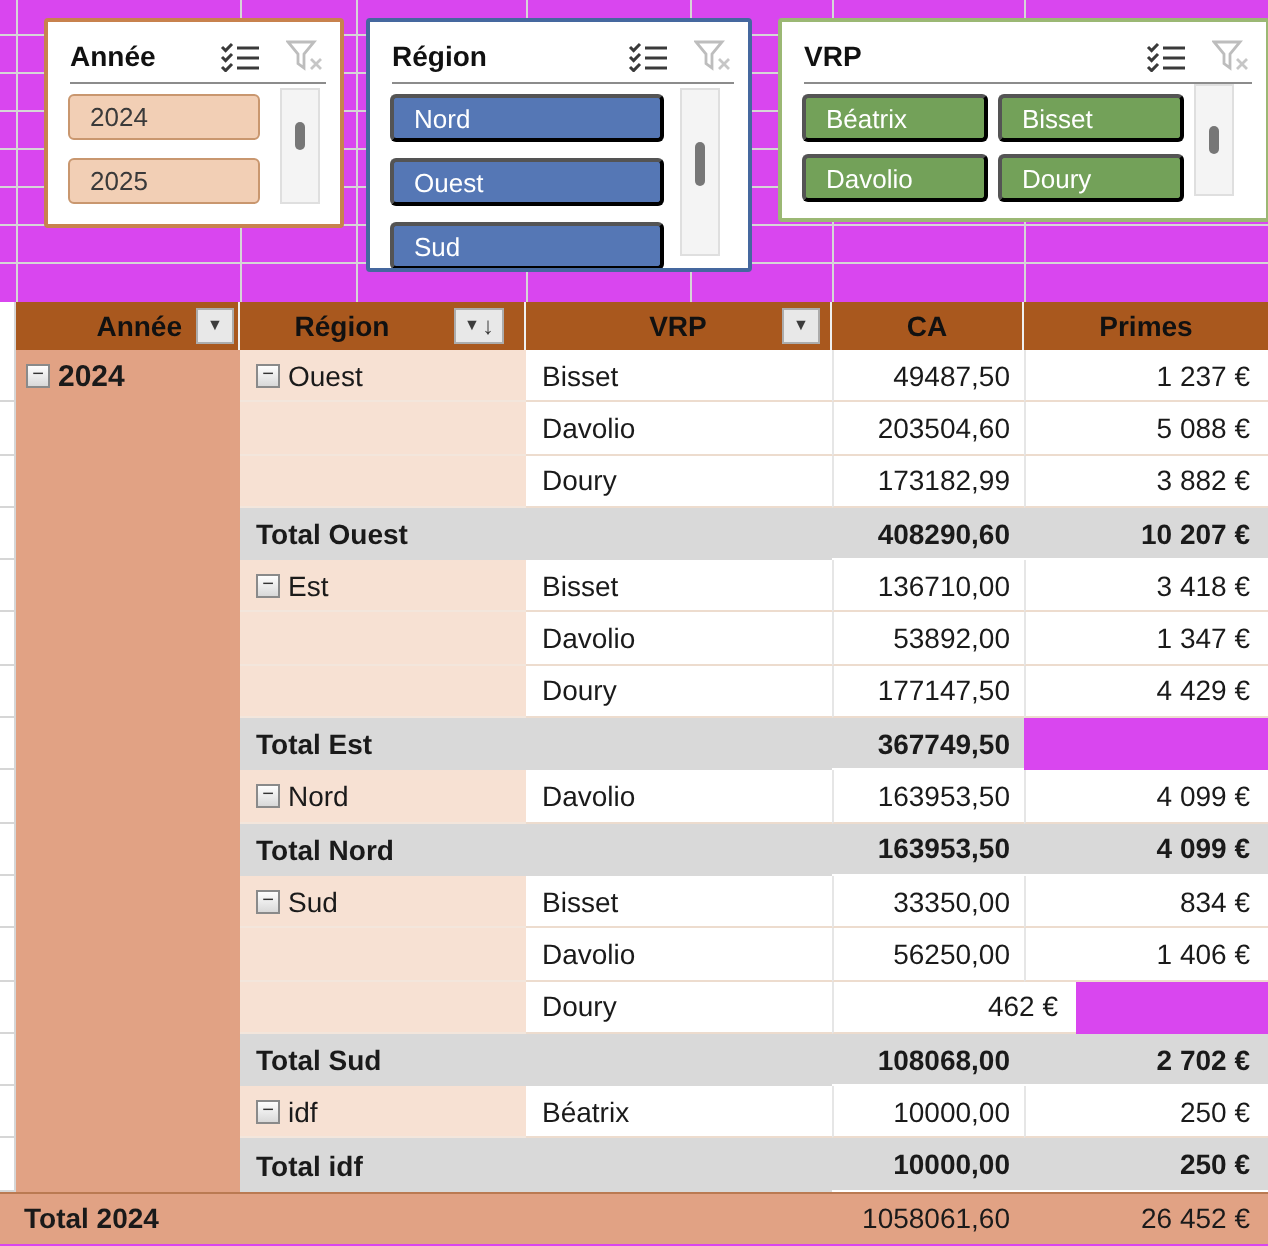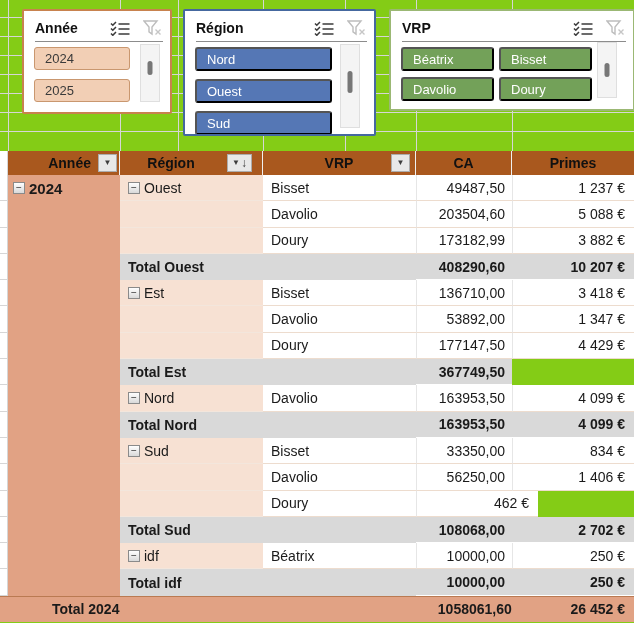--- a/index.html
+++ b/index.html
@@ -1,19 +1,19 @@
 <!DOCTYPE html>
 <html style="--header-brown: #A9581E; --annee-fill: #E1A284; --region-fill: #F7E1D3; --subtotal-gray: #D9D9D9; --annee-btn: #F2CFB5; --annee-btn-border: #C9976F; --annee-border: #C8824E; --region-btn: #5577B5; --region-border: #45689F; --vrp-btn: #73A159; --vrp-border: #9BB874; --grid-line: #D6D6D6;"><head>
 <meta charset="utf-8">
 <style>
   html,body{margin:0;padding:0;background:#fff;}
   #screen{
     position:relative;width:634px;height:623px;overflow:hidden;
     font-family:"Liberation Sans","DejaVu Sans",sans-serif;
-    color:#1a1a1a;background:#84cc16;
+    color:#1a1a1a;background:#d946ef;
   }
   
   .hline{position:absolute;left:0;width:634px;height:1px;background:var(--grid-line);z-index:0;}
   .vline{position:absolute;top:0;width:1px;height:151px;background:var(--grid-line);z-index:0;}
 
   
   .slicer{position:absolute;background:#fff;z-index:2;border-radius:2px;}
   .slicer-header{position:absolute;top:5px;left:11px;right:8px;height:24px;display:flex;align-items:center;}
   .slicer-title{font-weight:bold;font-size:14px;color:#111;}
   .slicer-header .spacer{flex:1;}
@@ -48,22 +48,22 @@
   .strip{width:8px;background:#fff;border-right:1px solid var(--grid-line);border-bottom:1px solid var(--grid-line);}
   .annee{width:112px;background:var(--annee-fill);padding-left:5px;}
   .annee-label{font-weight:bold;font-size:15px;}
   .region{width:143px;background:var(--region-fill);padding-left:8px;border-bottom:1px solid #F3E6DC;}
   .vrp{width:153px;background:#fff;padding-left:8px;border-bottom:1px solid #EDDCCE;}
   .ca{width:96px;background:#fff;justify-content:flex-end;padding-right:7px;border-bottom:1px solid #EDDCCE;border-left:1px solid #E6E6E6;}
   .primes{width:122px;background:#fff;justify-content:flex-end;padding-right:9px;border-bottom:1px solid #EDDCCE;border-left:1px solid #E6E6E6;padding-left:12px;}
   .subtotal-label{width:296px;background:var(--subtotal-gray);font-weight:bold;padding-left:8px;}
   .prow.subtotal .ca,.prow.subtotal .primes{background:var(--subtotal-gray);font-weight:bold;border-bottom:1px solid #fff;border-left:none;}
   .prow.grandtotal{background:var(--annee-fill);border-top:1px solid #BA7A52;font-weight:bold;}
-  .gt-label{width:416px;padding-left:12px;font-weight:bold;margin-left:40px;}
-  .prow.grandtotal .ca,.prow.grandtotal .primes{background:transparent;border:none;font-weight:bold;}
+  .gt-label{width:416px;padding-left:12px;font-weight:bold;}
+  .prow.grandtotal .ca,.prow.grandtotal .primes{background:transparent;border:none;font-weight:normal;}
   .collapse{display:inline-flex;align-items:center;justify-content:center;width:12px;height:12px;
             margin-right:4px;flex:0 0 12px;border:1px solid #8a8a8a;box-sizing:border-box;
             background:linear-gradient(#FEFEFE,#D9D9D9);font-size:10px;line-height:1;color:#333;cursor:default;}
 </style>
 </head>
 <body>
 
 <div id="screen">
 
   <div>

